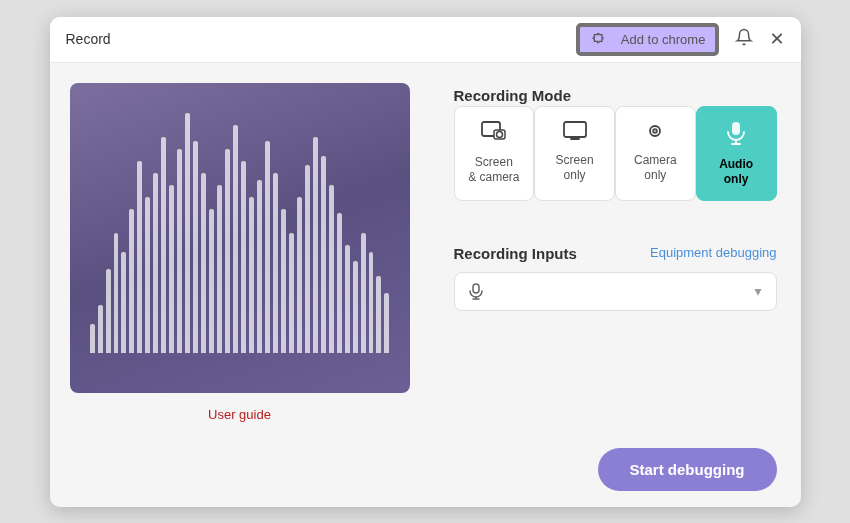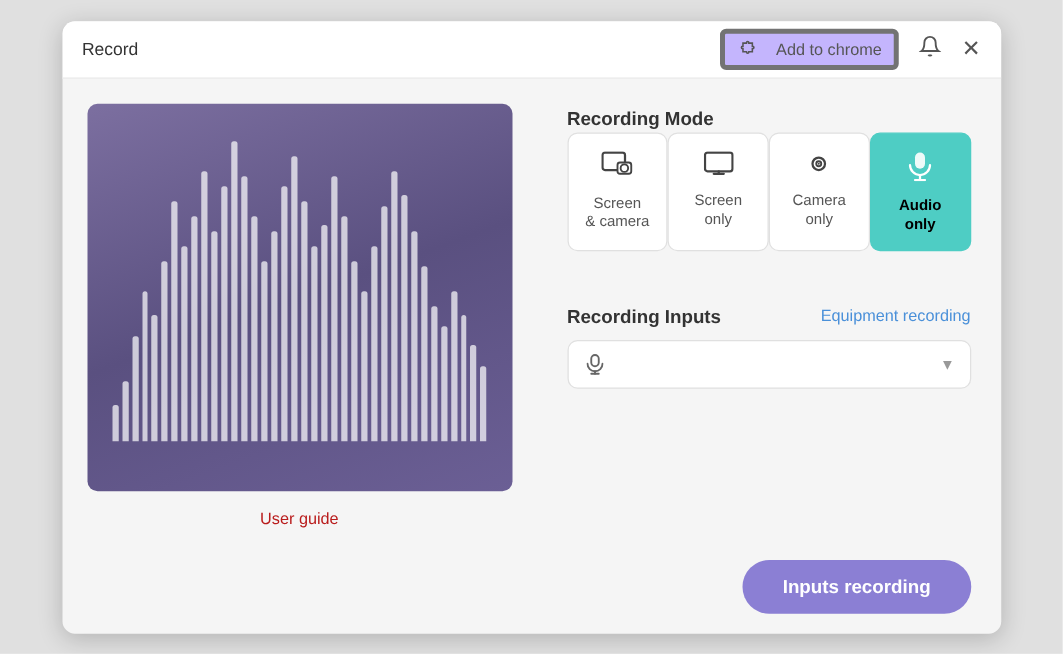--- a/index.html
+++ b/index.html
@@ -334,34 +334,34 @@
               <line x1="11" y1="19" x2="11" y2="23" stroke="white" stroke-width="1.8" stroke-linecap="round"></line>
               <line x1="7" y1="23" x2="15" y2="23" stroke="white" stroke-width="1.8" stroke-linecap="round"></line>
             </svg>
           </span>
           <span class="btn-label">Audio<br>only</span>
         </div>
       </div>
 
       <div class="inputs-header">
         <div class="section-title" style="margin-bottom:0">Recording Inputs</div>
-        <span class="equipment-debug">Equipment recording</span>
+        <span class="equipment-debug">Equipment debugging</span>
       </div>
 
       <div class="input-select">
         <div class="input-select-left">
           <svg width="14" height="17" viewBox="0 0 14 17" fill="none">
             <rect x="4" y="1" width="6" height="9" rx="3" stroke="#666" stroke-width="1.5"></rect>
             <path d="M1 8c0 3.3 2.7 6 6 6s6-2.7 6-6" stroke="#666" stroke-width="1.5" stroke-linecap="round" fill="none"></path>
             <line x1="7" y1="14" x2="7" y2="16" stroke="#666" stroke-width="1.5" stroke-linecap="round"></line>
             <line x1="4" y1="16" x2="10" y2="16" stroke="#666" stroke-width="1.5" stroke-linecap="round"></line>
           </svg>
         </div>
         <span class="chevron-down">▾</span>
       </div>
 
     </div>
   </div>
 
   <div class="footer">
-    <button class="start-btn">Inputs recording</button>
+    <button class="start-btn">Start debugging</button>
   </div>
 </div>
 
 </body></html>

